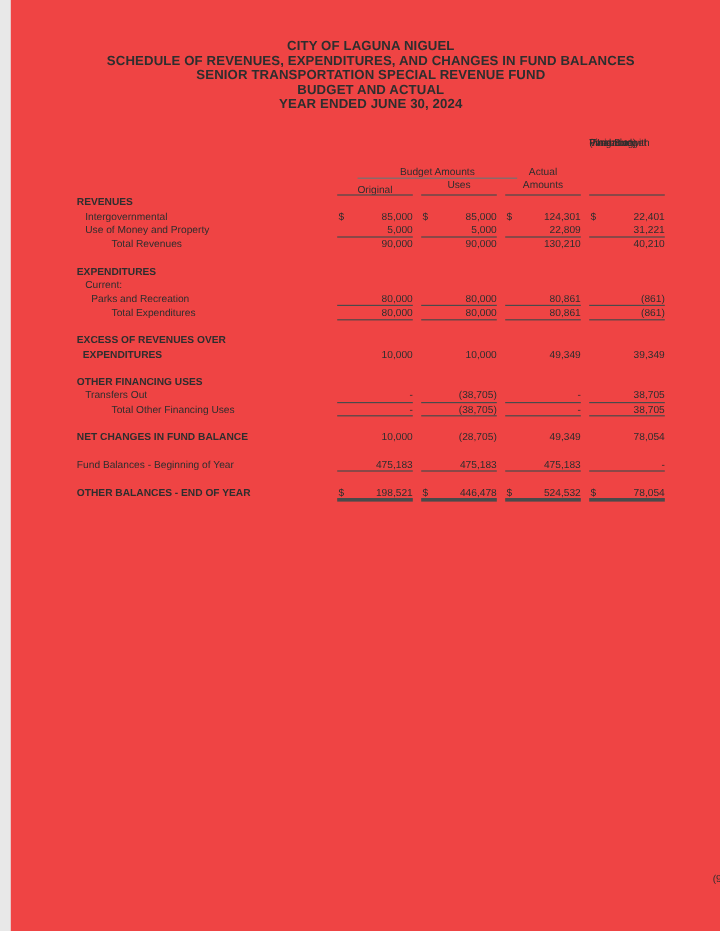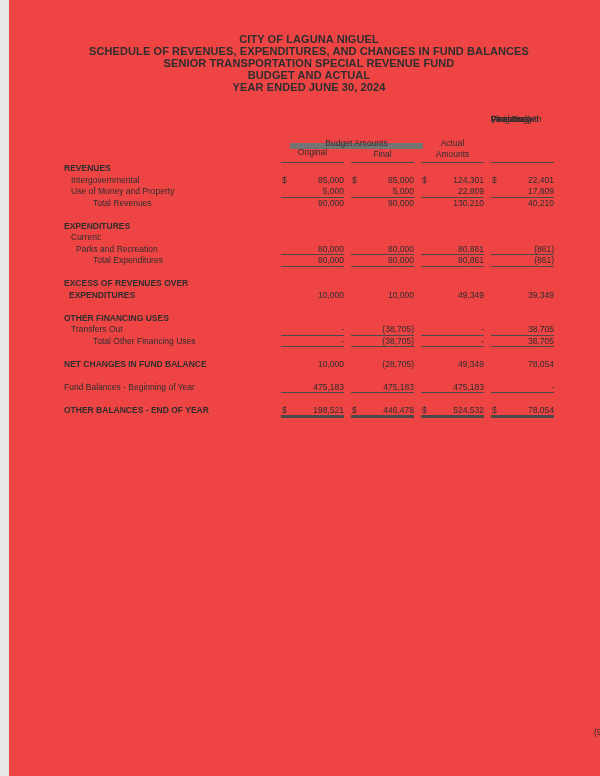--- a/index.html
+++ b/index.html
@@ -20,23 +20,23 @@
     letter-spacing:0.1px;
   }
   
   .table {
     position:absolute; left:55px; top:113px; width:490px;
     font-size:8.5px;
   }
   .thead { position:relative; height:50px; }
   .thead div { position:absolute; text-align:center; line-height:11.5px; }
   .h-variance   { left:427px; top:1px;    width:63px; }
-  .h-budget     { left:226px; top:24.5px; width:133px; border-bottom:6px solid #737373; height:11px; box-sizing:border-box; }
+  .h-budget     { left:234px; top:24.5px; width:133px; border-bottom:1px solid #737373; height:11px; box-sizing:border-box; }
   .h-actual1    { left:357px; top:24.5px; width:63px; }
-  .h-original   { left:217px; top:34px;   width:63px; }
+  .h-original   { left:217px; top:40px;   width:63px; }
   .h-final      { left:287px; top:36px;   width:63px; }
   .h-actual2    { left:357px; top:36px;   width:63px; }
   .h-rule       { top:48px; width:63px; border-bottom:1px solid #4a4a4a; height:1px; }
   .h-rule.c1 { left:217px; } .h-rule.c2 { left:287px; }
   .h-rule.c3 { left:357px; } .h-rule.c4 { left:427px; }
   
   .tbody .row { display:flex; height:11.5px; line-height:11.6px; }
   .lab  { width:210px; box-sizing:border-box; white-space:nowrap; }
   .b    { font-weight:bold; }
   .ind-sub   { padding-left:7px; }
@@ -74,21 +74,21 @@
     <div class="thead">
       <div class="h-variance">
         <div>Variance with</div>
         <div>Final Budget</div>
         <div>Financing</div>
         <div>(Negative)</div>
       </div>
       <div class="h-budget">Budget Amounts</div>
       <div class="h-actual1">Actual</div>
       <div class="h-original">Original</div>
-      <div class="h-final">Final</div>
+      <div class="h-final">Uses</div>
       <div class="h-actual2">Amounts</div>
       <div class="h-rule c1"></div>
       <div class="h-rule c2"></div>
       <div class="h-rule c3"></div>
       <div class="h-rule c4"></div>
     </div>
     <div class="tbody">
         <div class="row">
           <div class="lab ind-none b">REVENUES</div>
         </div>
@@ -97,21 +97,21 @@
           <div class="cell rule-none"><span class="dollar">$</span><span>85,000</span></div>
           <div class="cell rule-none"><span class="dollar">$</span><span>85,000</span></div>
           <div class="cell rule-none"><span class="dollar">$</span><span>124,301</span></div>
           <div class="cell rule-none"><span class="dollar">$</span><span>22,401</span></div>
         </div>
         <div class="row">
           <div class="lab ind-sub">Use of Money and Property</div>
           <div class="cell rule-single"><span>5,000</span></div>
           <div class="cell rule-single"><span>5,000</span></div>
           <div class="cell rule-single"><span>22,809</span></div>
-          <div class="cell rule-single"><span>17,809</span></div>
+          <div class="cell rule-single"><span>31,221</span></div>
         </div>
         <div class="row">
           <div class="lab ind-total">Total Revenues</div>
           <div class="cell rule-none"><span>90,000</span></div>
           <div class="cell rule-none"><span>90,000</span></div>
           <div class="cell rule-none"><span>130,210</span></div>
           <div class="cell rule-none"><span>40,210</span></div>
         </div>
         <div class="row"></div>
         <div class="row">

